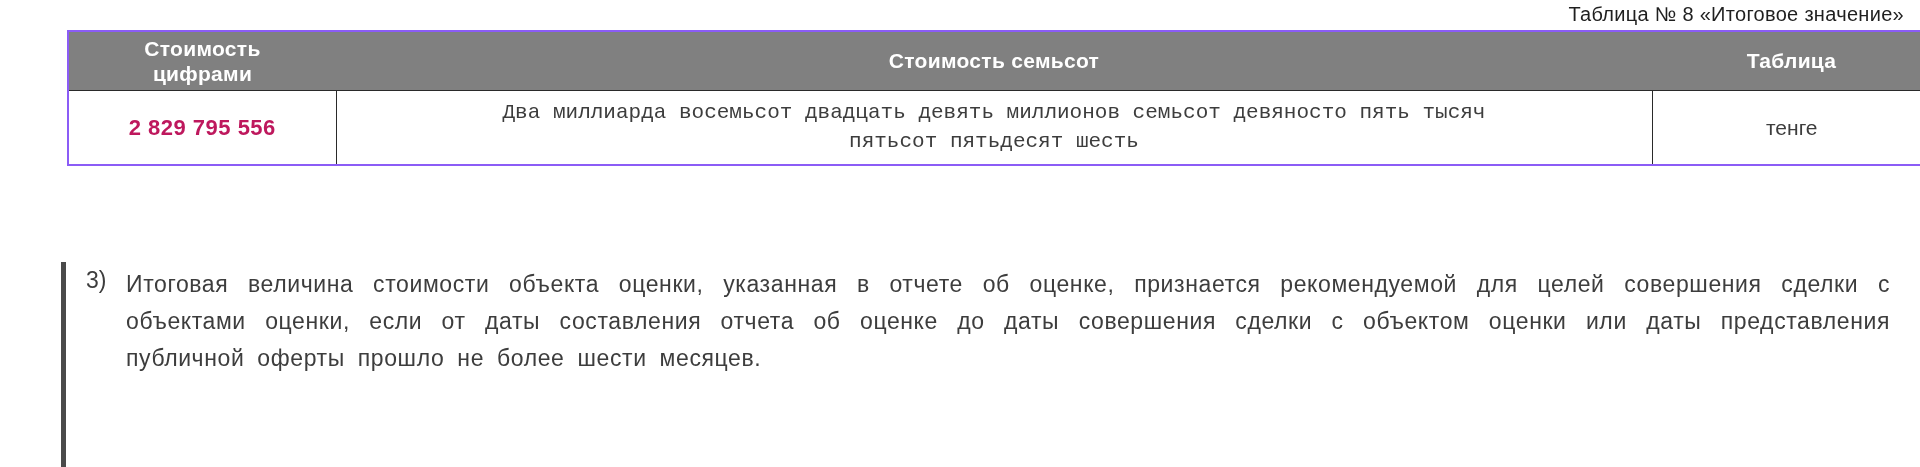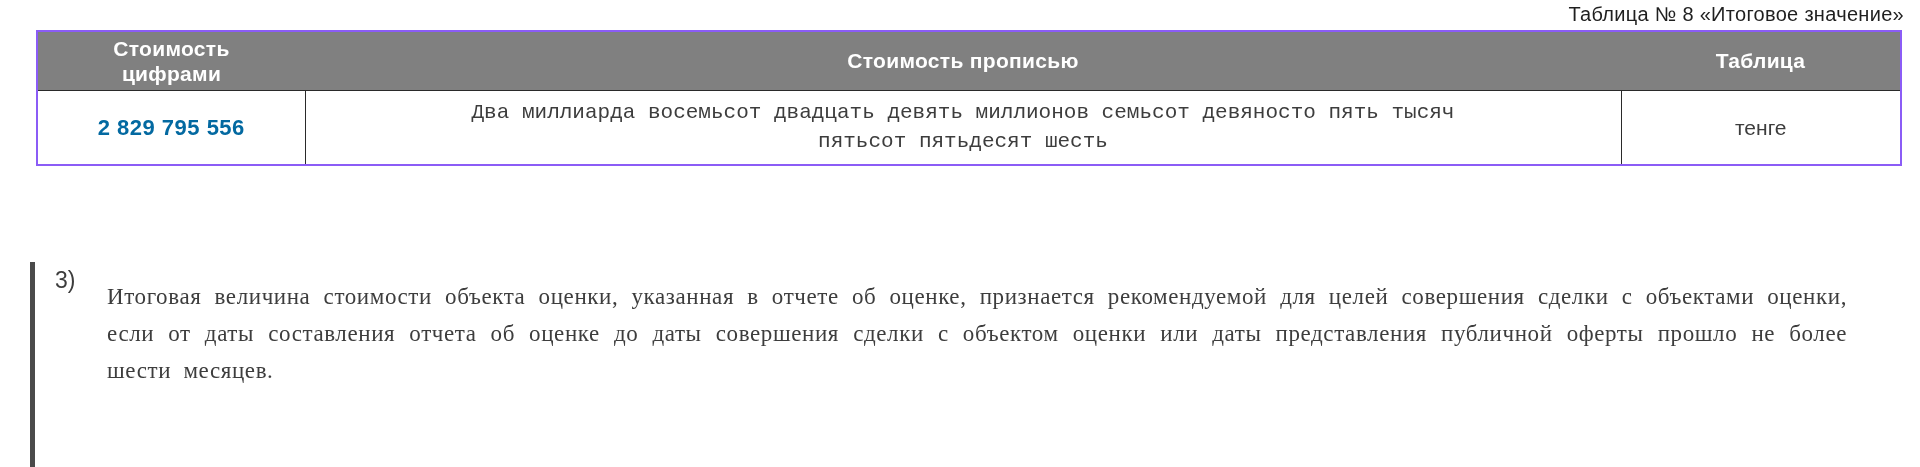--- a/index.html
+++ b/index.html
@@ -3,21 +3,21 @@
 <meta charset="utf-8">
 <style>
   * { margin: 0; padding: 0; box-sizing: border-box; }
   html, body {
     width: 1920px; height: 467px;
     background: #ffffff;
     font-family: "Liberation Sans", "DejaVu Sans", sans-serif;
     color: #3d3d3d;
     overflow: hidden;
   }
-  .page { position: relative; width: 1920px; height: 467px; }
+  .page { position: relative; width: 1920px; height: 467px; padding-left: 31px; }
 
   
   .caption {
     text-align: right;
     padding: 3px 16px 4px 0;
     font-size: 20px;
     color: #1f1f1f;
     letter-spacing: 0.3px;
   }
 
@@ -46,21 +46,21 @@
   th .hdr-narrow { display: inline-block; max-width: 150px; line-height: 1.2; }
   td {
     border: 1px solid #2a2a2a;
     text-align: center;
     vertical-align: middle;
     font-size: 21px;
     color: #3d3d3d;
     padding: 8px 10px;
     height: 70px;
   }
-  td.digits { font-weight: bold; color: #0369a1; font-size: 22px; letter-spacing: 0.5px; }
+  td.digits { font-weight: bold; color: #be185d; font-size: 22px; letter-spacing: 0.5px; }
   td.words  { line-height: 1.35; }
   td.words .wrap { display: inline-block; max-width: 1060px; font-family: Liberation Mono, monospace; }
 
   
   .note {
     display: flex;
     align-items: stretch;
     margin: 96px 0 0 30px;
     height: 225px;
   }
@@ -76,41 +76,41 @@
   .note-body {
     flex: 0 0 auto;
     width: 1772px;
     text-align: justify;
     font-size: 23px;
     line-height: 37px;
     letter-spacing: 0.6px;
     word-spacing: 6px;
     color: #3d3d3d;
   }
-  .note-body p { margin: 16px; font-family: Liberation Serif, serif; }
+  .note-body p { margin: 4px; }
 </style>
 </head>
 <body>
 
 <div class="page">
 
   <div class="caption">Таблица № 8 «Итоговое значение»</div>
 
   <table class="final-value">
     <colgroup>
         <col class="c1">
         <col class="c2">
         <col class="c3">
       </colgroup>
     <thead>
       <tr>
         <th>
           <span class="hdr-narrow">Стоимость цифрами</span>
         </th>
-        <th>Стоимость прописью</th>
+        <th>Стоимость семьсот</th>
         <th>Таблица</th>
       </tr>
     </thead>
     <tbody>
       <tr>
         <td class="digits">2 829 795 556</td>
         <td class="words">
           <span class="wrap">Два миллиарда восемьсот двадцать девять миллионов семьсот девяносто пять тысяч пятьсот пятьдесят шесть</span>
         </td>
         <td>тенге</td>

